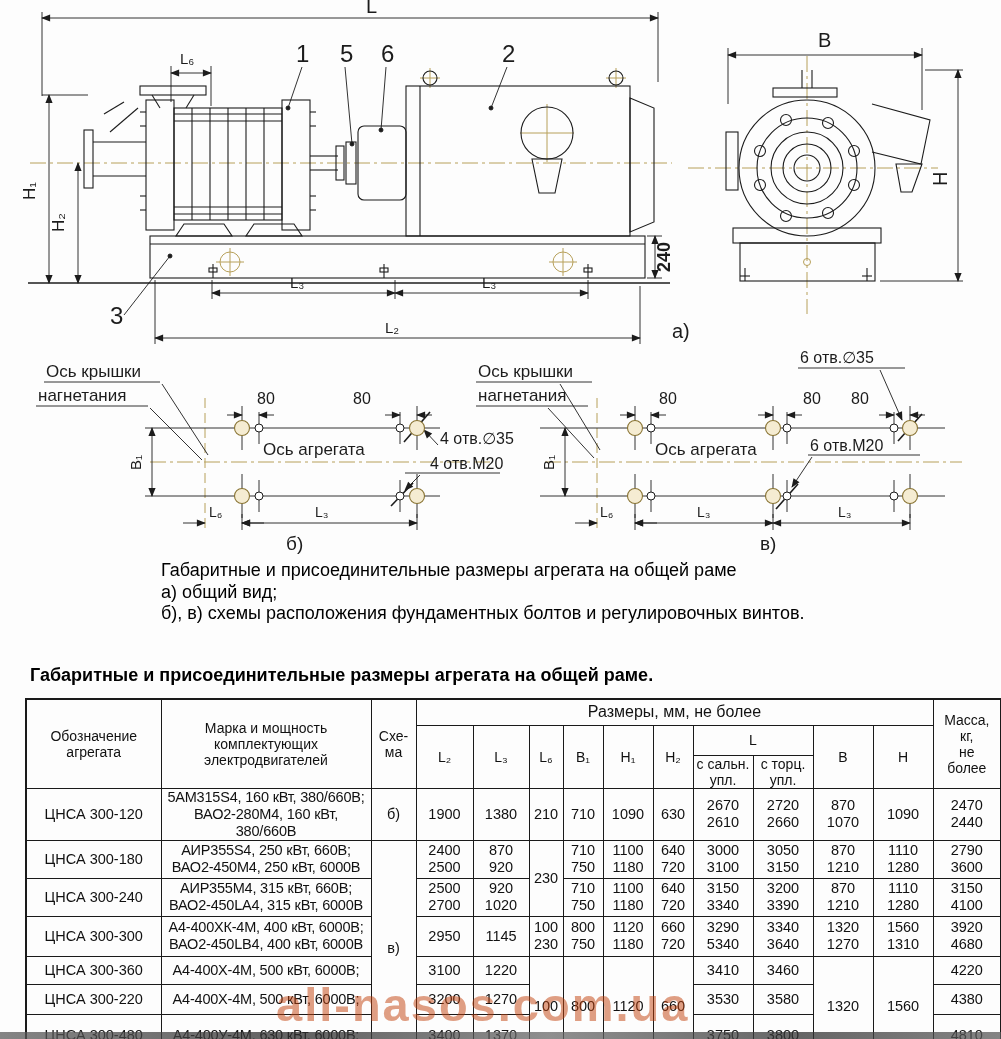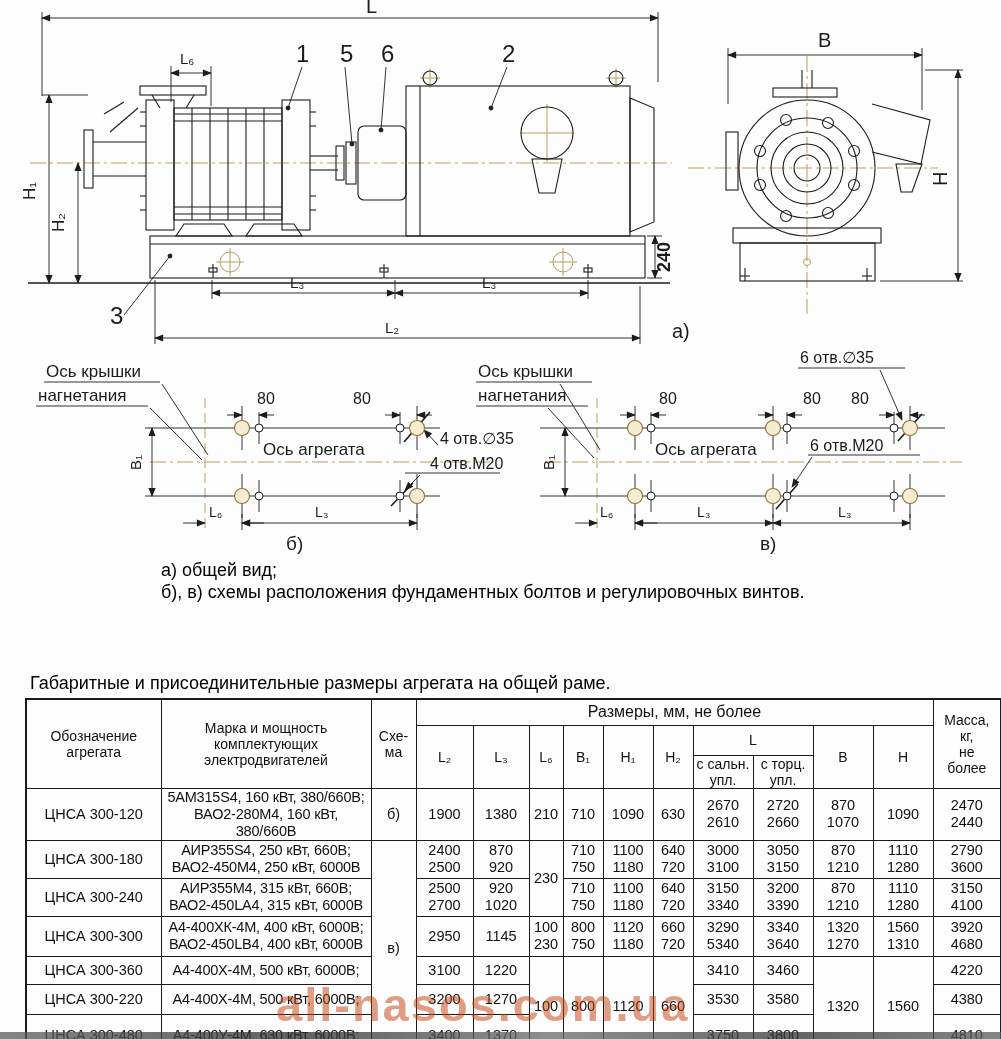--- a/index.html
+++ b/index.html
@@ -4,21 +4,21 @@
 <style>
   html,body{margin:0;padding:0;background:#e9e9e9;}
   .page{position:relative;width:1001px;height:1039px;background:#fdfdfd;overflow:hidden;
         font-family:"Liberation Sans","DejaVu Sans",sans-serif;color:#111;}
   svg{position:absolute;left:0;display:block;}
   #view-a{top:0;}
   #view-schemes{top:350px;}
   svg text{font-family:"Liberation Sans","DejaVu Sans",sans-serif;fill:#1c1c1c;}
   .legend{position:absolute;top:560px;left:152px;font-size:18px;line-height:21.5px;color:#000;}
   .legend .ind{padding-left:9px;}
-  .tbl-title{position:absolute;top:665px;left:30px;font-size:18px;font-weight:normal;color:#000;margin-top:8px;}
+  .tbl-title{position:absolute;top:665px;left:30px;font-size:18px;font-weight:bold;color:#000;}
   table.spec{position:absolute;top:698px;left:25px;border-collapse:collapse;table-layout:fixed;
              width:975px;border:2px solid #1a1a1a;}
   table.spec th,table.spec td{border:1px solid #1a1a1a;padding:0 2px;text-align:center;
              vertical-align:middle;white-space:pre-line;overflow:hidden;}
   table.spec th{font-weight:normal;font-size:14px;line-height:16px;}
   table.spec td{font-size:14.5px;line-height:17px;}
   td.name{text-align:left;padding-left:6px;font-size:14.5px;}
   td.motor{text-align:left;padding-left:3px;font-size:11.5px;line-height:14px;letter-spacing:-0.2px;margin-left:31px;}
   th.small{font-size:10.5px;line-height:12px;}
   th.dim{font-size:15px;}
@@ -353,21 +353,22 @@
       <text x="810" y="451" font-size="16">6 отв.М20</text>
       <text x="554" y="470" font-size="15" transform="rotate(-90 554,470)">B₁</text>
       <text x="600" y="517" font-size="14">L₆</text>
       <text x="697" y="517" font-size="14">L₃</text>
       <text x="838" y="517" font-size="14">L₃</text>
       <text x="760" y="550" font-size="19">в)</text>
     </g>
   </svg>
 
   <div class="legend">
-    <div class="ind">а) общей вид;</div>
+    <div class="ind">Габаритные и присоединительные размеры агрегата на общей раме</div>
+    <div class="ind">а) общий вид;</div>
     <div class="ind">б), в) схемы расположения фундаментных болтов и регулировочных винтов.</div>
   </div>
 
   <div class="tbl-title">Габаритные и присоединительные размеры агрегата на общей раме.</div>
 
   <table class="spec">
     <colgroup>
       <col style="width:135px">
         <col style="width:210px">
         <col style="width:45px">

